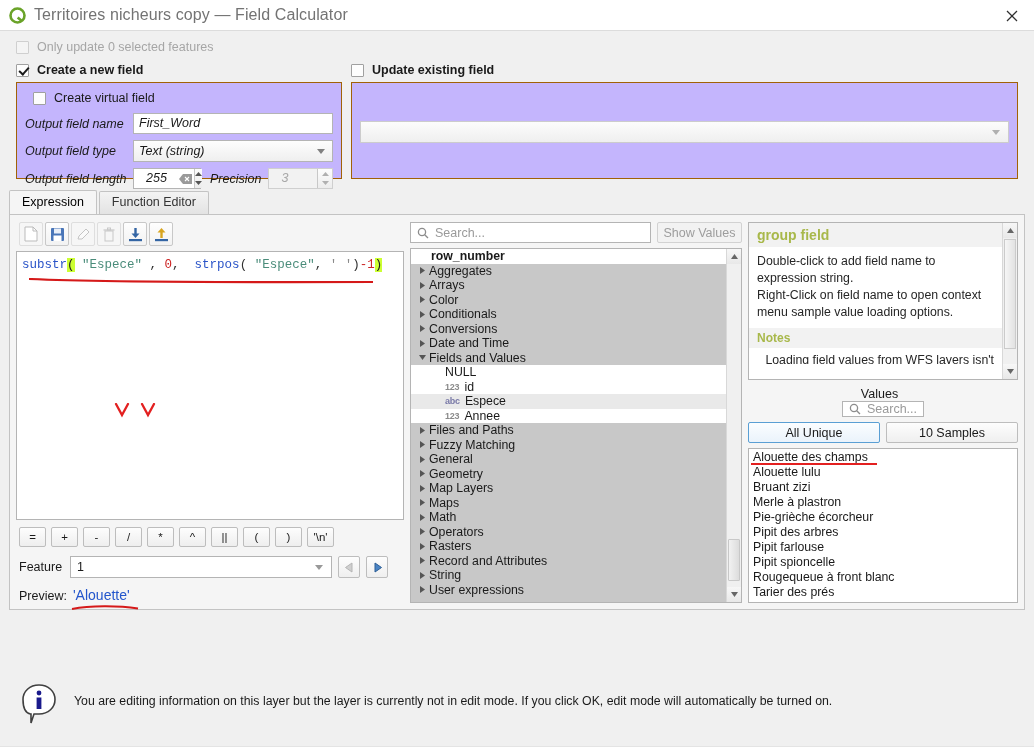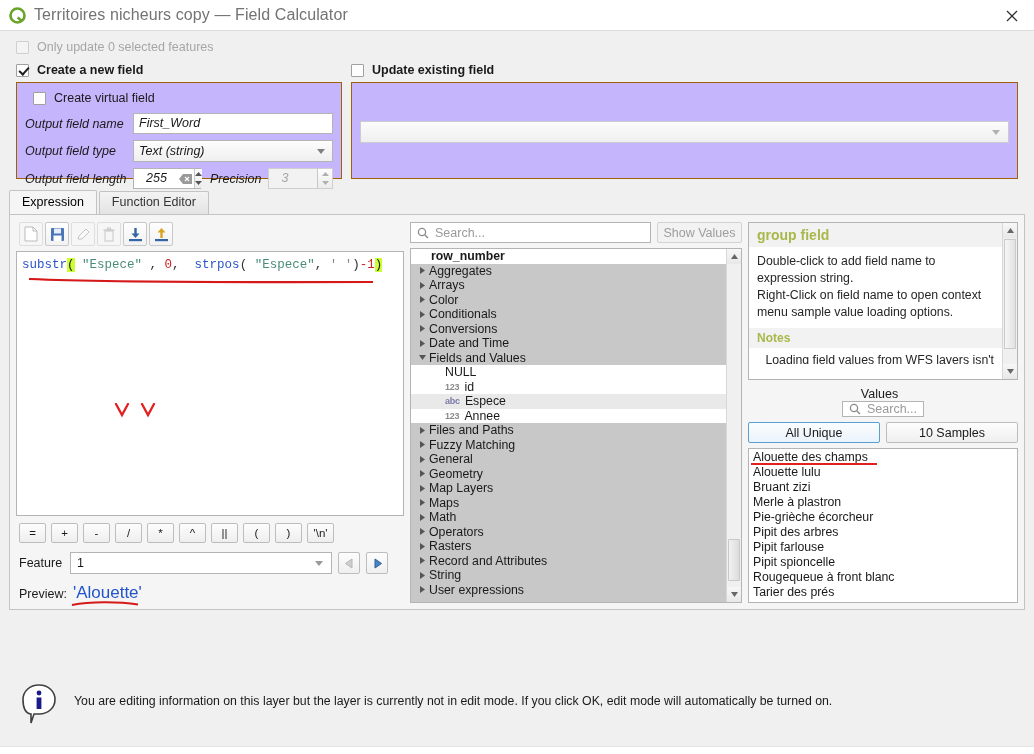--- a/index.html
+++ b/index.html
@@ -286,21 +286,21 @@
     width: 22px; height: 22px;
     border: 1px solid #bdbdbd;
     background: linear-gradient(#fdfdfd,#efefef);
     border-radius: 2px;
     margin-left: 6px;
     display: flex; align-items: center; justify-content: center;
   }
 
   #preview-row { display: flex; align-items: baseline; margin-top: 9px; padding-left: 3px; position: relative; }
   #preview-label { font-size: 12.5px; margin-right: 6px; }
-  #preview-value { font-size: 17px; color: #2255cc; }
+  #preview-value { font-size: 14px; color: #2255cc; }
   #preview-underline { position: absolute; left: 54px; top: 17px; }
 
   
   #tree-pane { width: 332px; flex: 0 0 332px; margin-left: 6px; display: flex; flex-direction: column; }
   #tree-search-row { display: flex; gap: 6px; margin-bottom: 5px; }
   #tree-search {
     flex: 1; height: 21px;
     border: 1px solid #b4b4b4;
     background: #ffffff;
     display: flex; align-items: center;

